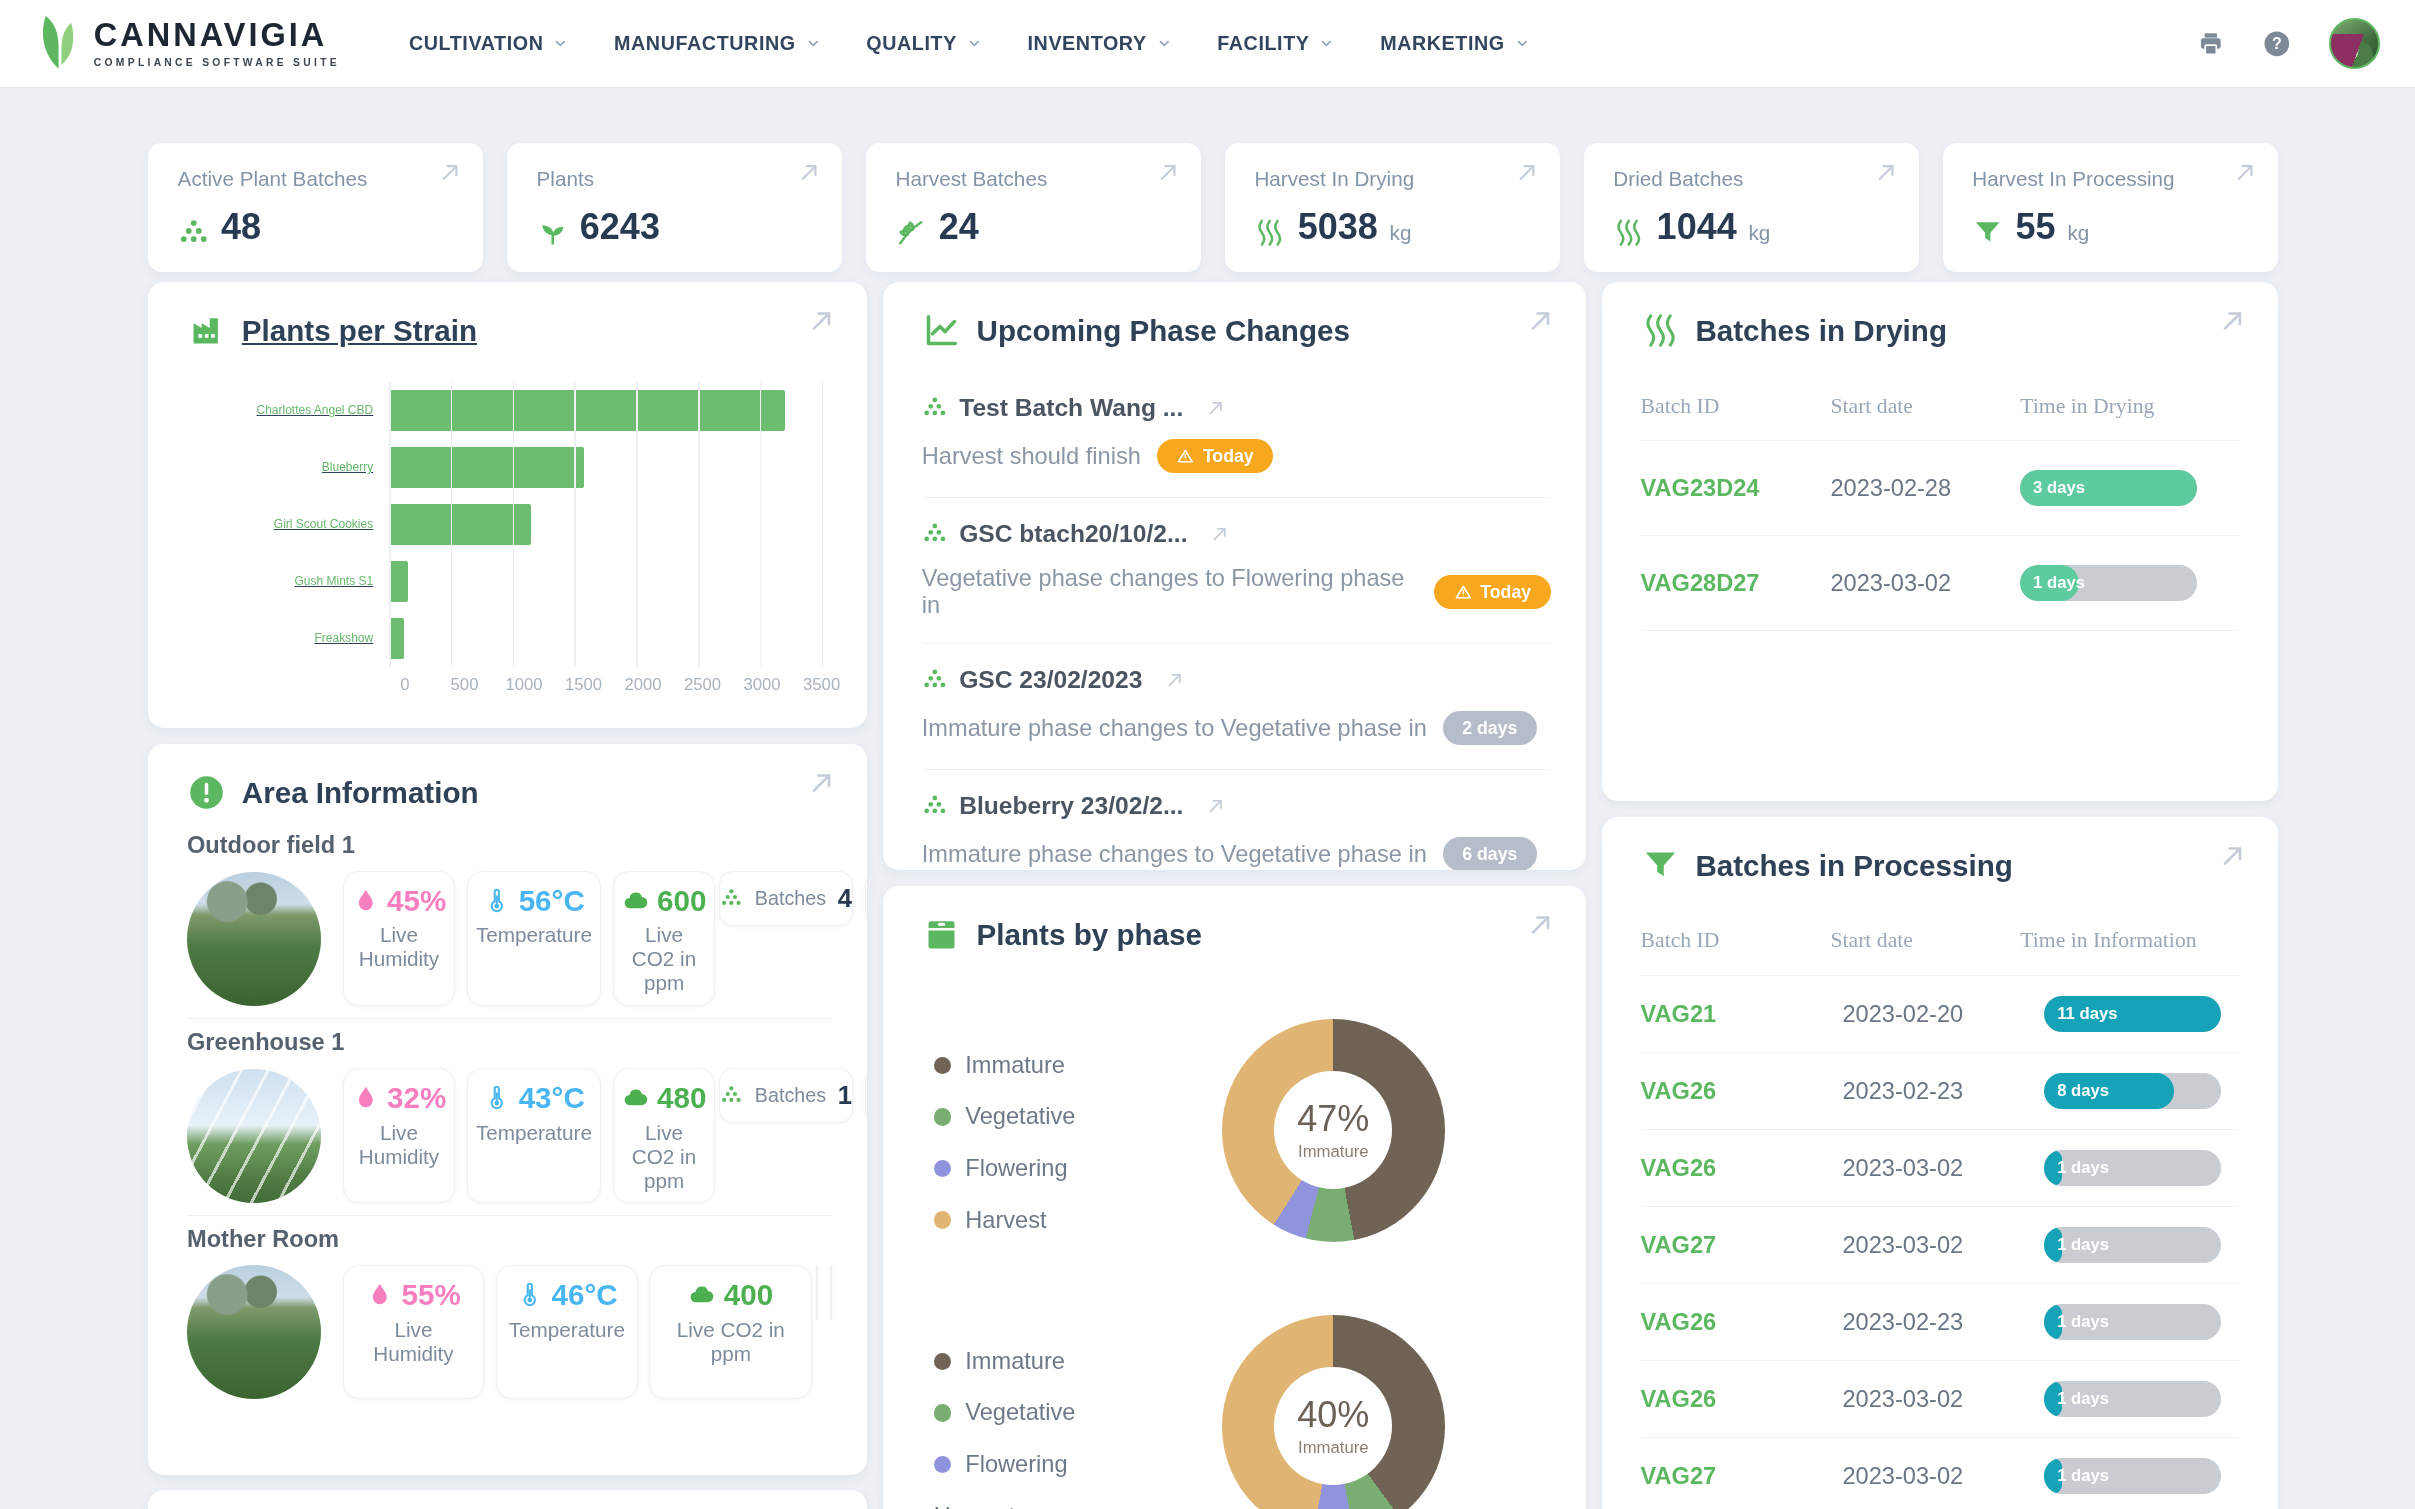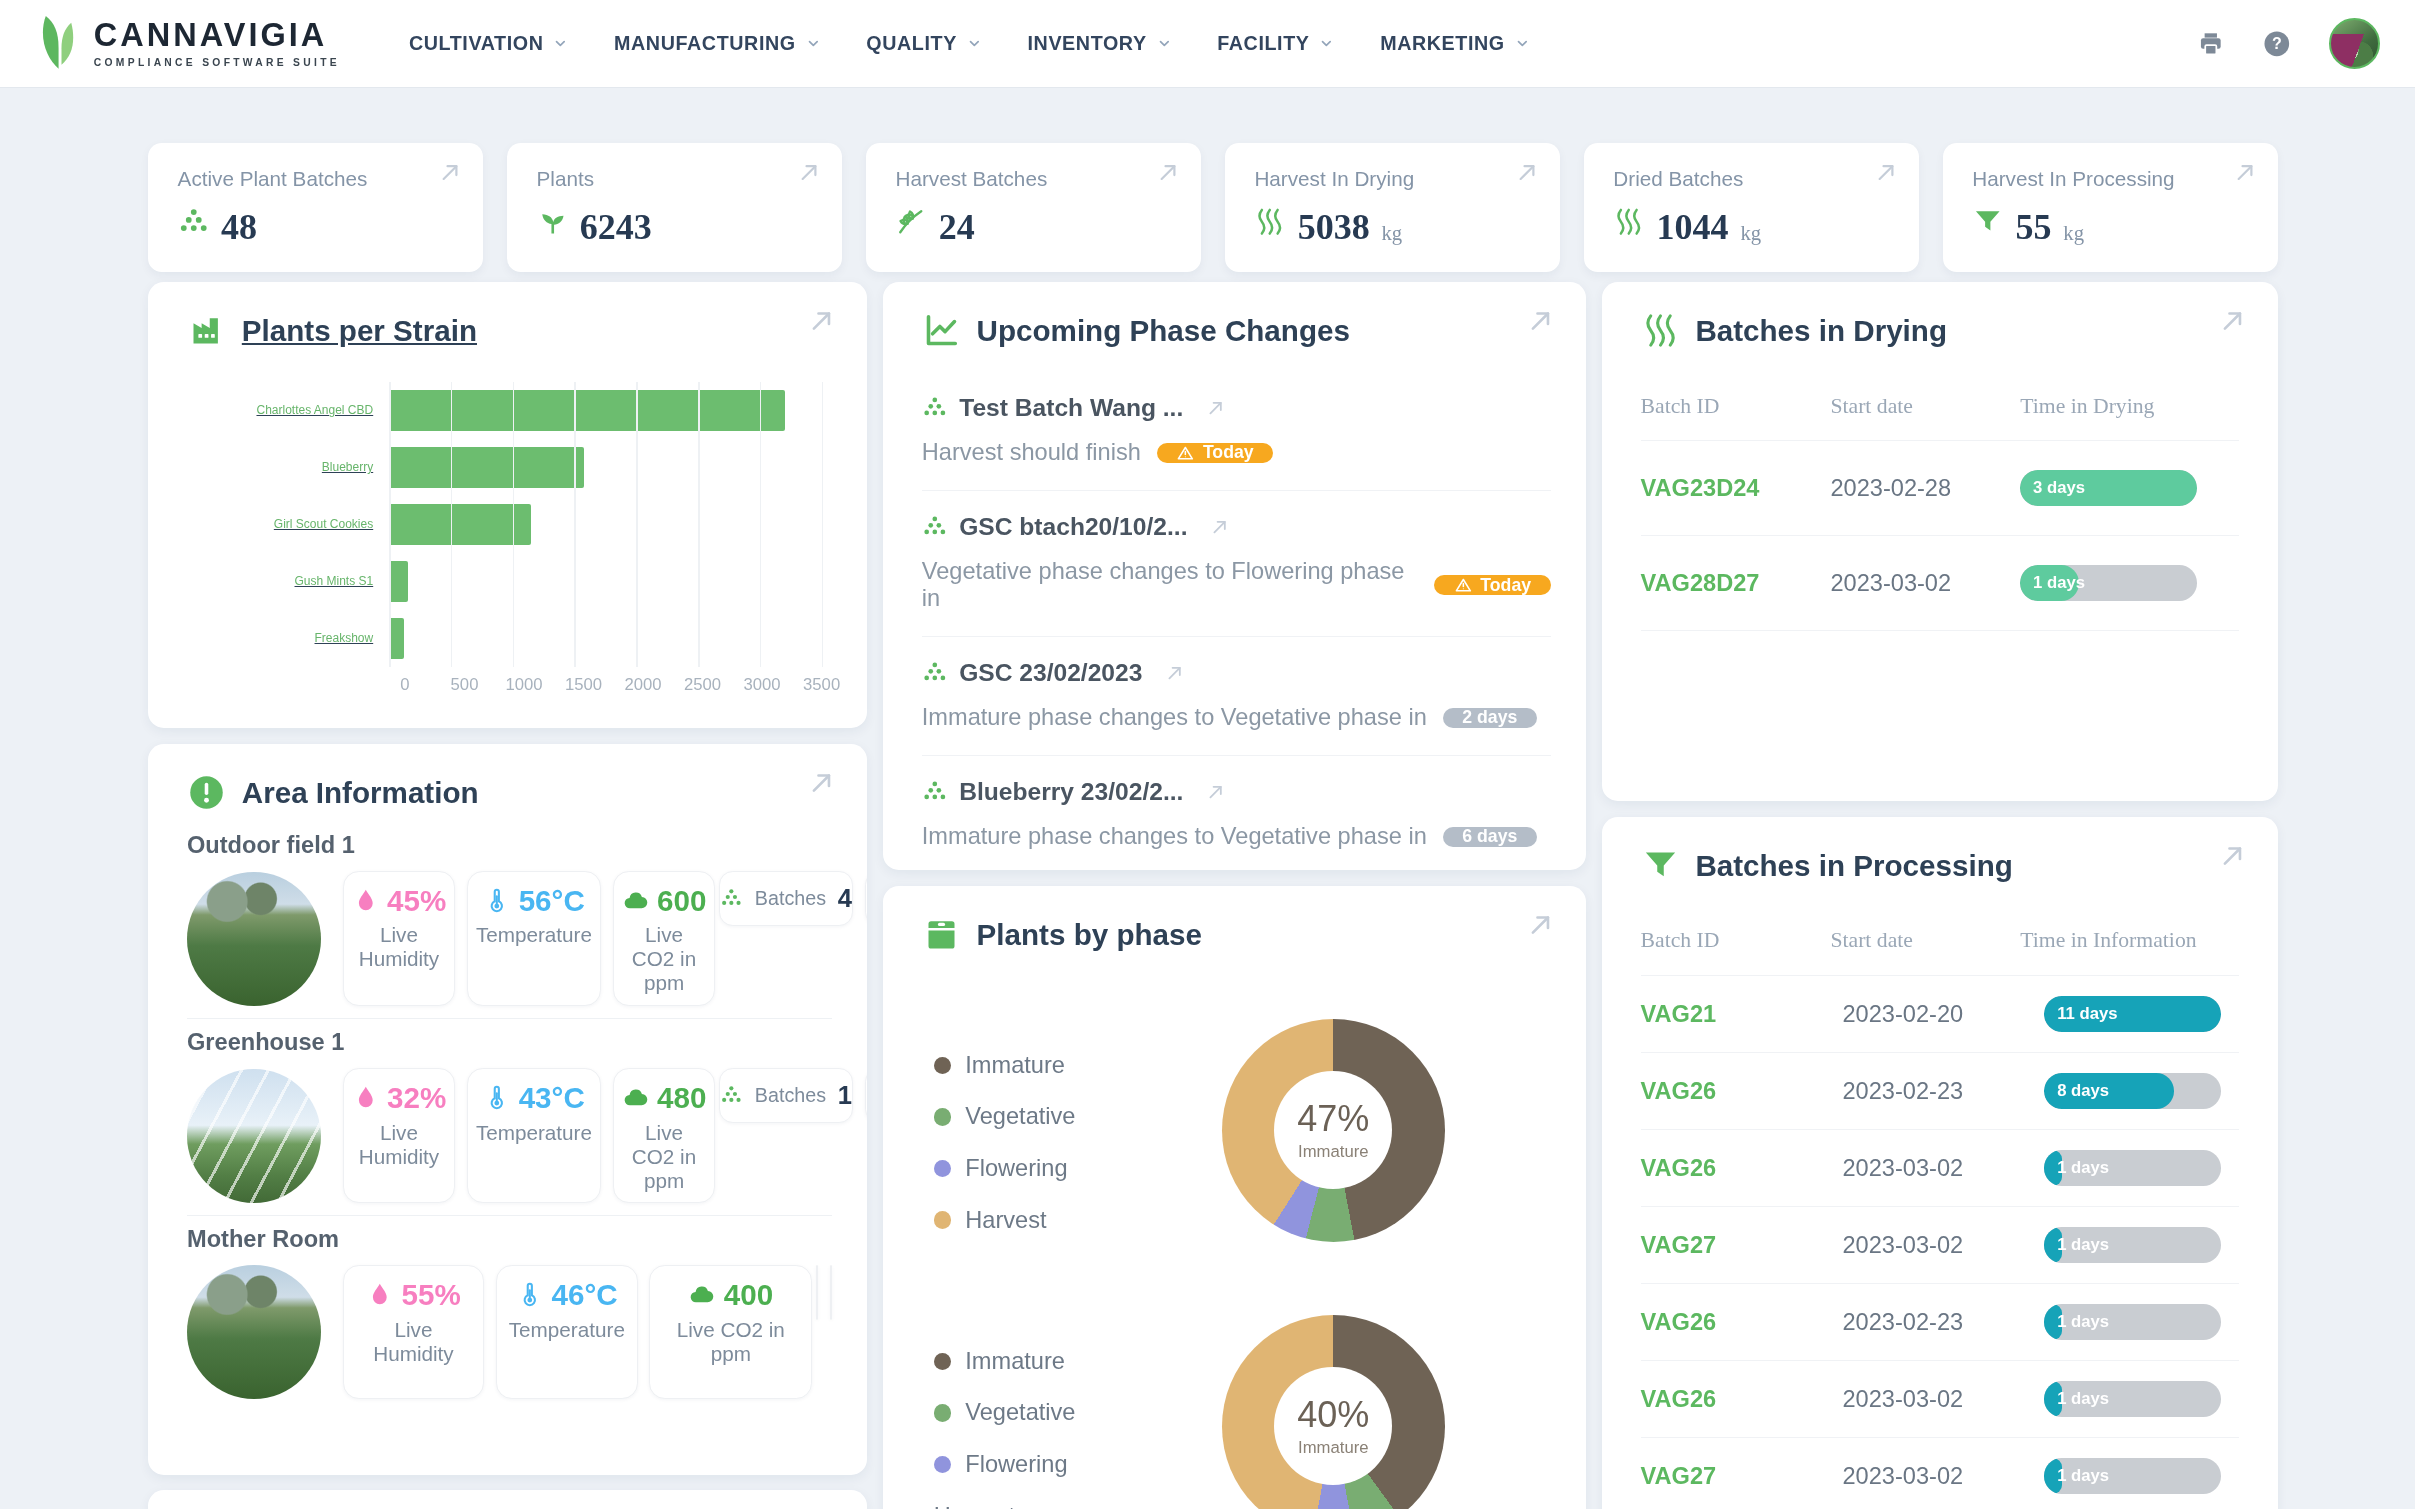--- a/index.html
+++ b/index.html
@@ -37,21 +37,21 @@
   .card-title-row .t-icon { width:39px; height:39px; color:#5cb860; flex:0 0 auto; }
   .card-title { font-size:29.6px; font-weight:700; color:#2e4156; }
   .ext-arrow { position:absolute; top:23.6px; right:29.6px; width:31.5px; height:31.5px; color:#c5cdd8; cursor:pointer; }
   .ext-arrow svg, .t-icon svg, .chev svg, .tb-icon svg { width:100%; height:100%; display:block; }
 
   
   .stat-card { background:#fff; border-radius:13.8px; box-shadow:0 3.9px 9.9px rgba(23,46,78,.05);
                padding:23.6px 29.6px; position:relative; }
   .stat-card .ext-arrow { width:26.6px; height:26.6px; top:15.8px; right:19.7px; }
   .stat-label { font-size:20.7px; color:#8494a7; margin-bottom:15.8px; }
-  .stat-value-row { display:flex; align-items:flex-start; gap:11.8px;font-family:Liberation Serif, serif; }
+  .stat-value-row { display:flex; align-items:flex-end; gap:11.8px; }
   .stat-ico { width:31.5px; height:31.5px; color:#5cb860; }
   .stat-ico svg { width:100%; height:100%; }
   .stat-value { font-size:36px; font-weight:700; color:#273a52; }
   .stat-unit { font-size:20.7px; color:#8494a7; font-weight:400; align-self:flex-end; padding-bottom:3.9px; }
 
   
   .hbar-wrap { padding:13.8px 29.6px 0 39px; }
   .hbar-body { display:flex; }
   .hbar-labels { width:202px; display:flex; flex-direction:column; }
   .hbar-labels .cat { height:57px; display:flex; align-items:center; justify-content:flex-end;
@@ -69,21 +69,21 @@
   .phase-item { padding:21.7px 0 23.6px; border-bottom:1px solid #f0f2f5; }
   .phase-item:last-child { border-bottom:none; }
   .phase-name-row { display:flex; align-items:center; gap:11.8px; }
   .p-ico { width:25.6px; height:25.6px; color:#5cb860; flex:0 0 auto; }
   .p-ico svg { width:100%; height:100%; }
   .phase-name { font-size:24.6px; font-weight:700; color:#4a5561; }
   .mini-arrow { width:21.7px; height:21.7px; color:#c5cdd8; margin-left:9.9px; cursor:pointer; }
   .mini-arrow svg { width:100%; height:100%; }
   .phase-text-row { display:flex; align-items:center; gap:15.8px; margin-top:17.7px; }
   .phase-text { font-size:23.6px; color:#8b97a4; }
-  .badge { display:inline-flex; align-items:center; gap:7.9px; height:20px; border-radius:18.7px;
+  .badge { display:inline-flex; align-items:center; gap:7.9px; height:34px; border-radius:18.7px;
            padding:0 19.7px; font-size:17.7px; font-weight:700; color:#fff; }
   .badge.warning { background:#f7a81f; }
   .badge.neutral { background:#b4bdc8; }
   .badge .b-ico { width:18.7px; height:18.7px; display:inline-flex; }
   .badge .b-ico svg { width:100%; height:100%; }
 
   
   .btable { padding:7.9px 39px 0 39px; }
   .btable .thead { display:grid; grid-template-columns:1fr 1fr 1.15fr; padding:17.7px 0 21.7px;
                    border-bottom:1px solid #f0f2f5; }

